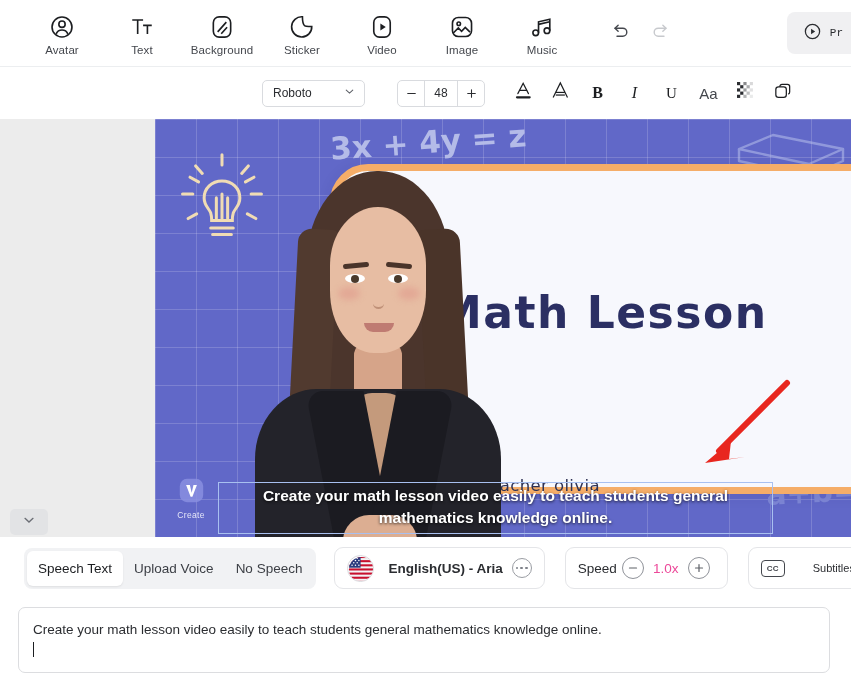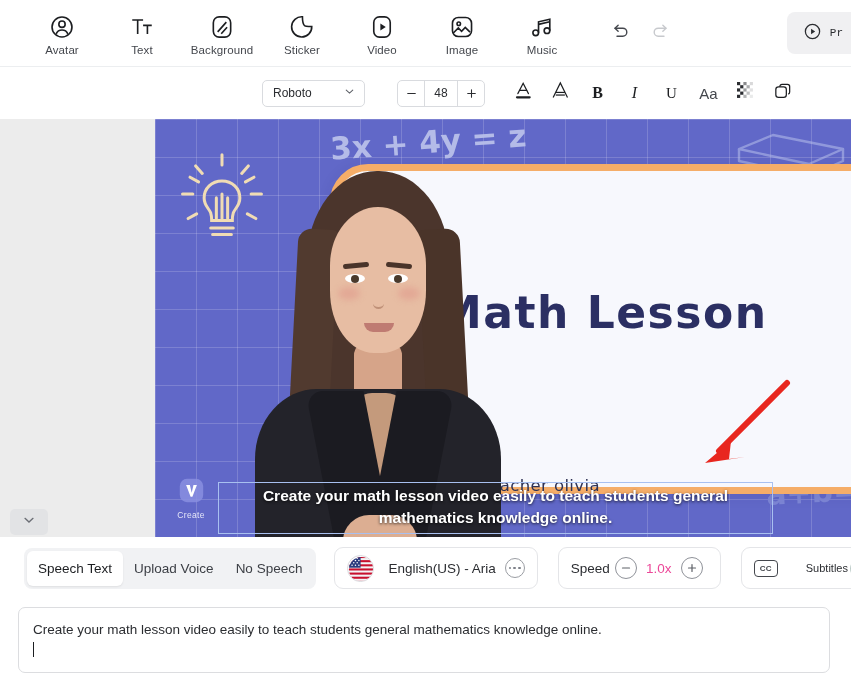--- a/index.html
+++ b/index.html
@@ -216,21 +216,21 @@
 
   .pill {
     display:flex; align-items:center; height:42px;
     background:#ffffff; border:1px solid #e4e5e8; border-radius:9px;
     padding:0 12px; margin-left:18px; cursor:pointer;
   }
   .flag {
     width:27px; height:27px; border-radius:50%; overflow:hidden;
     position:relative; flex:none; border:1px solid #d8d8dc;
   }
-  .pill .p-label { font-size:13.5px; color:#2b2d31; margin-left:14px; white-space:nowrap; }
+  .pill .p-label { font-size:13.5px; color:#2b2d31; margin-left:14px; white-space:nowrap;font-weight:bold; }
   .dots-btn {
     width:20px; height:20px; border:1.3px solid #9a9da3; border-radius:50%;
     margin-left:9px; display:flex; align-items:center; justify-content:center; gap:2px;
     cursor:pointer;
   }
   .dots-btn i { width:2.6px; height:2.6px; background:#7d8088; border-radius:50%; display:block; }
 
   .speed-pill { margin-left:20px; padding:0 12px; }
   .speed-label { font-size:13.5px; color:#2b2d31; }
   .circ-btn {

